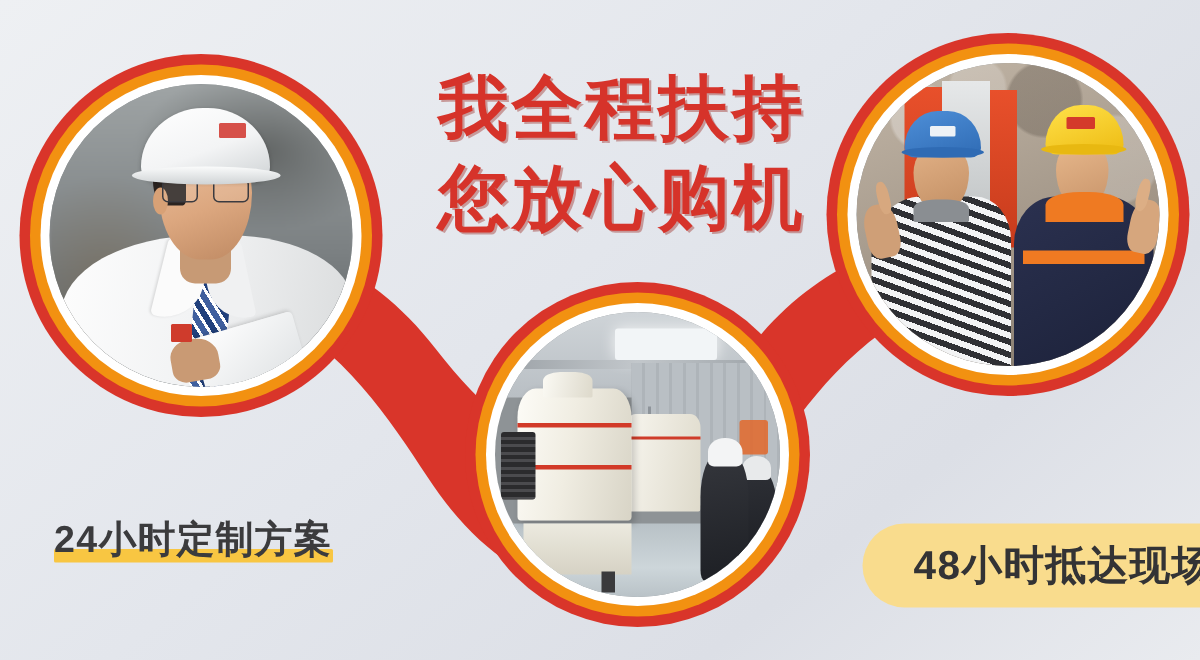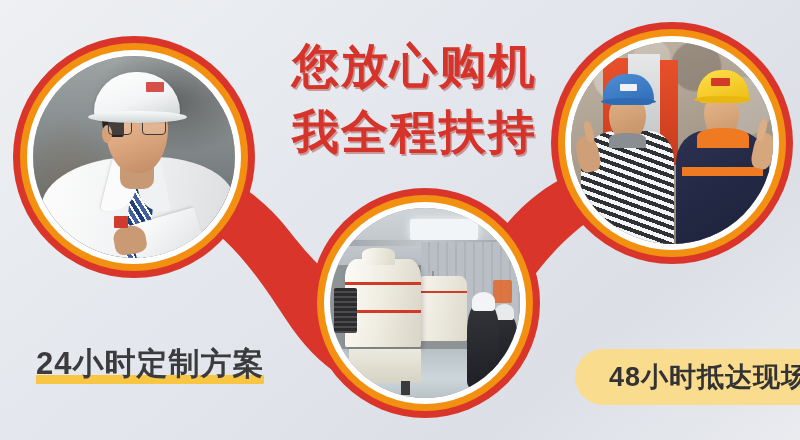--- a/index.html
+++ b/index.html
@@ -198,21 +198,21 @@
   .headline .line{
     font-size:47px;line-height:60px;font-weight:bold;color:#d6332a;
     letter-spacing:2px;white-space:nowrap;
     text-shadow:1.5px 1.5px 0 rgba(150,25,18,.38);
   }
   .headline .line2{margin-top:6px;}
 
   
   .cap-left{position:absolute;left:36px;top:343px;z-index:6;}
   .cap-left .txt{
-    position:relative;z-index:2;font-size:31px;font-weight:bold;color:#3b3b3d;
+    position:relative;z-index:2;font-size:25px;font-weight:bold;color:#3b3b3d;
     letter-spacing:1px;white-space:nowrap;
   }
   .cap-left .bar{
     position:absolute;left:0;bottom:1px;width:100%;height:9px;
     background:#f8c642;z-index:1;border-radius:1px;
   }
   .cap-right{
     position:absolute;left:575px;top:349px;width:255px;height:56px;
     background:#f9dc8d;border-radius:28px 0 0 28px;z-index:6;
     display:flex;align-items:center;
@@ -325,22 +325,22 @@
             <div class="collar"></div>
             <div class="thumb"></div>
             <div class="thumbup"></div>
           </div>
         </div>
       </div>
     </div>
   </div>
 
   <div class="headline">
+    <div class="line line2">我全程扶持</div>
     <div class="line line1">您放心购机</div>
-    <div class="line line2">我全程扶持</div>
   </div>
 
   <div class="cap-left">
     <div class="bar"></div>
     <div class="txt">24小时定制方案</div>
   </div>
 
   <div class="cap-right">
     <div class="txt">48小时抵达现场</div>
   </div>

